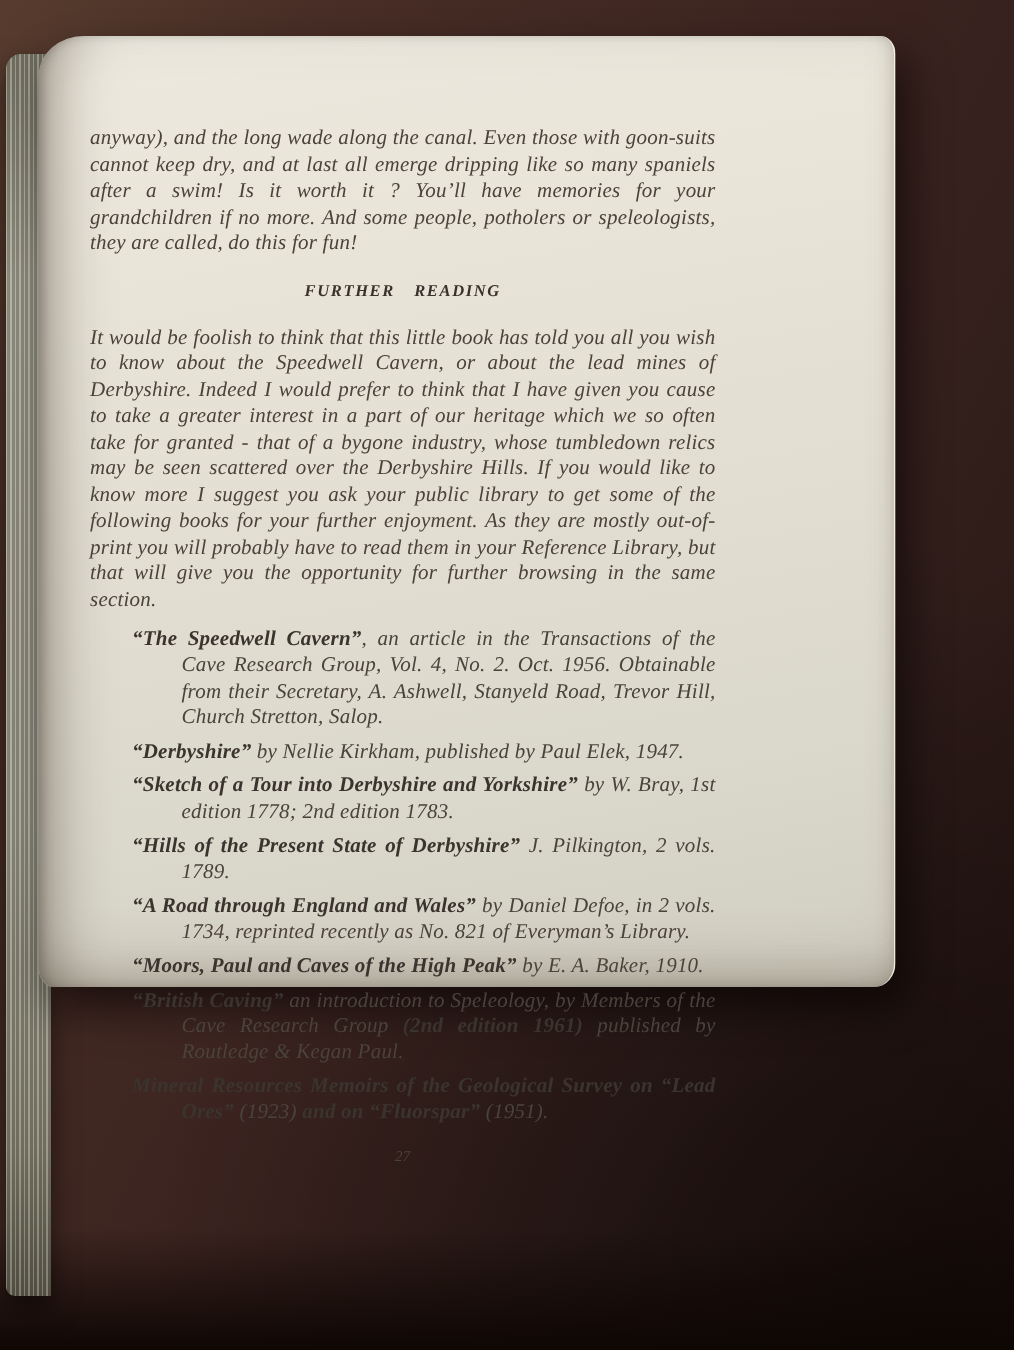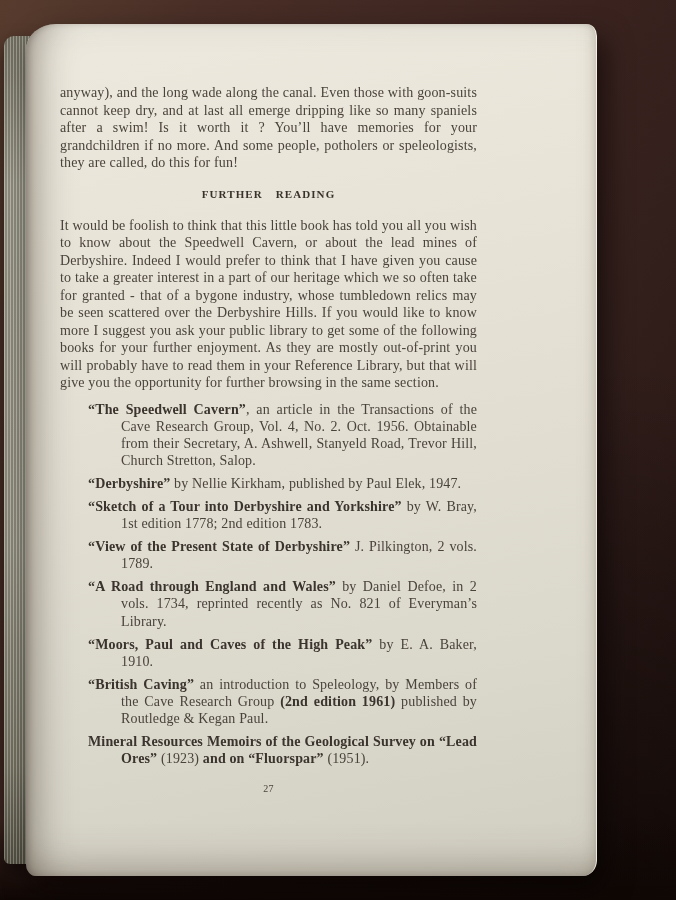--- a/index.html
+++ b/index.html
@@ -20,31 +20,32 @@
     width: 30px; height: 828px;
     border-radius: 10px 0 0 6px;
     background:
       repeating-linear-gradient(90deg, rgba(255,255,255,0.22) 0 1px, rgba(0,0,0,0.14) 1px 3px),
       linear-gradient(180deg, #7f7c6c 0%, #a3a090 18%, #9c9989 62%, #817e6c 88%, #5d5a4b 100%);
     box-shadow: 0 8px 18px rgba(0,0,0,0.5);
   }
   .page {
     position: absolute;
     left: 26px; top: 24px;
-    width: 570px; height: 852px;
+    width: 570px; height: 634px;
     border-radius: 30px 10px 14px 10px / 26px 12px 16px 12px;
     background: linear-gradient(170deg, #ede9de 0%, #e8e4d8 25%, #e2ded2 50%, #dbd8cc 75%, #d1cec2 100%);
     box-shadow:
       inset 26px 0 38px -18px rgba(70,58,45,0.50),
       inset 5px 0 7px -3px rgba(60,50,40,0.35),
       inset -7px 0 12px -7px rgba(120,110,90,0.38),
       inset 0 -32px 42px -26px rgba(110,100,85,0.45),
       inset 0 18px 26px -18px rgba(255,255,250,0.65),
       7px 14px 28px rgba(5,2,1,0.6);
     border-right: 1px solid rgba(250,248,240,0.6);
+    font-style: italic;
   }
   .text-block {
     position: absolute;
     left: 34px; top: 60px;
     width: 417px;
     color: #4a433c;
     font-size: 14px;
     line-height: 17.5px;
     letter-spacing: 0.15px;
   }
@@ -93,21 +94,21 @@
       <p class="body-par">anyway), and the long wade along the canal. Even those with goon-suits cannot keep dry, and at last all emerge dripping like so many spaniels after a swim! Is it worth it ? You’ll have memories for your grandchildren if no more. And some people, potholers or speleologists, they are called, do this for fun!</p>
 
       <h2 class="section-heading">FURTHER READING</h2>
 
       <p class="body-par intro">It would be foolish to think that this little book has told you all you wish to know about the Speedwell Cavern, or about the lead mines of Derbyshire. Indeed I would prefer to think that I have given you cause to take a greater interest in a part of our heritage which we so often take for granted - that of a bygone industry, whose tumbledown relics may be seen scattered over the Derbyshire Hills. If you would like to know more I suggest you ask your public library to get some of the following books for your further enjoyment. As they are mostly out-of-print you will probably have to read them in your Reference Library, but that will give you the opportunity for further browsing in the same section.</p>
 
       <div class="reading-list">
         <p class="entry"><span class="book-title">“The Speedwell Cavern”</span><span>, an article in the Transactions of the Cave Research Group, Vol. 4, No. 2. Oct. 1956. Obtainable from their Secretary, A. Ashwell, Stanyeld Road, Trevor Hill, Church Stretton, Salop.</span><span class="book-title"></span><span></span></p>
         <p class="entry"><span class="book-title">“Derbyshire”</span><span> by Nellie Kirkham, published by Paul Elek, 1947.</span><span class="book-title"></span><span></span></p>
         <p class="entry"><span class="book-title">“Sketch of a Tour into Derbyshire and Yorkshire”</span><span> by W. Bray, 1st edition 1778; 2nd edition 1783.</span><span class="book-title"></span><span></span></p>
-        <p class="entry"><span class="book-title">“View of the Present State of Derbyshire”</span><span> J. Pilkington, 2 vols. 1789.</span><span class="book-title"></span><span></span></p>
+        <p class="entry"><span class="book-title">“Hills of the Present State of Derbyshire”</span><span> J. Pilkington, 2 vols. 1789.</span><span class="book-title"></span><span></span></p>
         <p class="entry"><span class="book-title">“A Road through England and Wales”</span><span> by Daniel Defoe, in 2 vols. 1734, reprinted recently as No. 821 of Everyman’s Library.</span><span class="book-title"></span><span></span></p>
         <p class="entry"><span class="book-title">“Moors, Paul and Caves of the High Peak”</span><span> by E. A. Baker, 1910.</span><span class="book-title"></span><span></span></p>
         <p class="entry"><span class="book-title">“British Caving”</span><span> an introduction to Speleology, by Members of the Cave Research Group </span><span class="book-title">(2nd edition 1961)</span><span> published by Routledge &amp; Kegan Paul.</span></p>
         <p class="entry"><span class="book-title">Mineral Resources Memoirs of the Geological Survey on “Lead Ores”</span><span> (1923) </span><span class="book-title">and on “Fluorspar”</span><span> (1951).</span></p>
       </div>
 
       <div class="folio">27</div>
 
     </div>
   </div>

